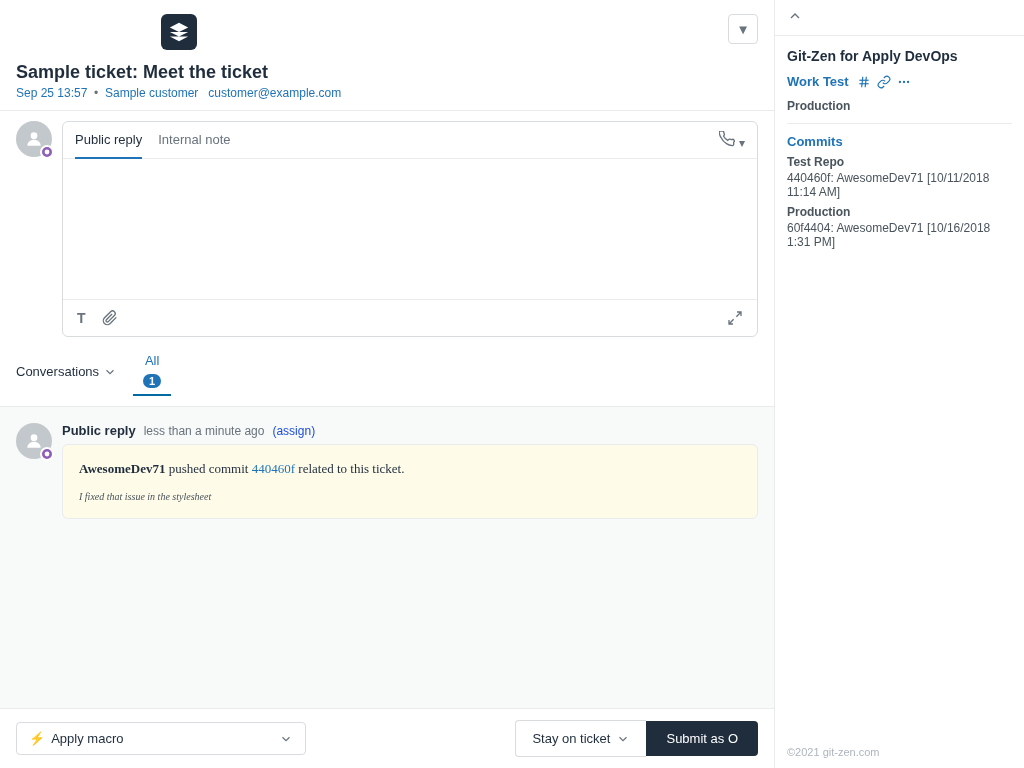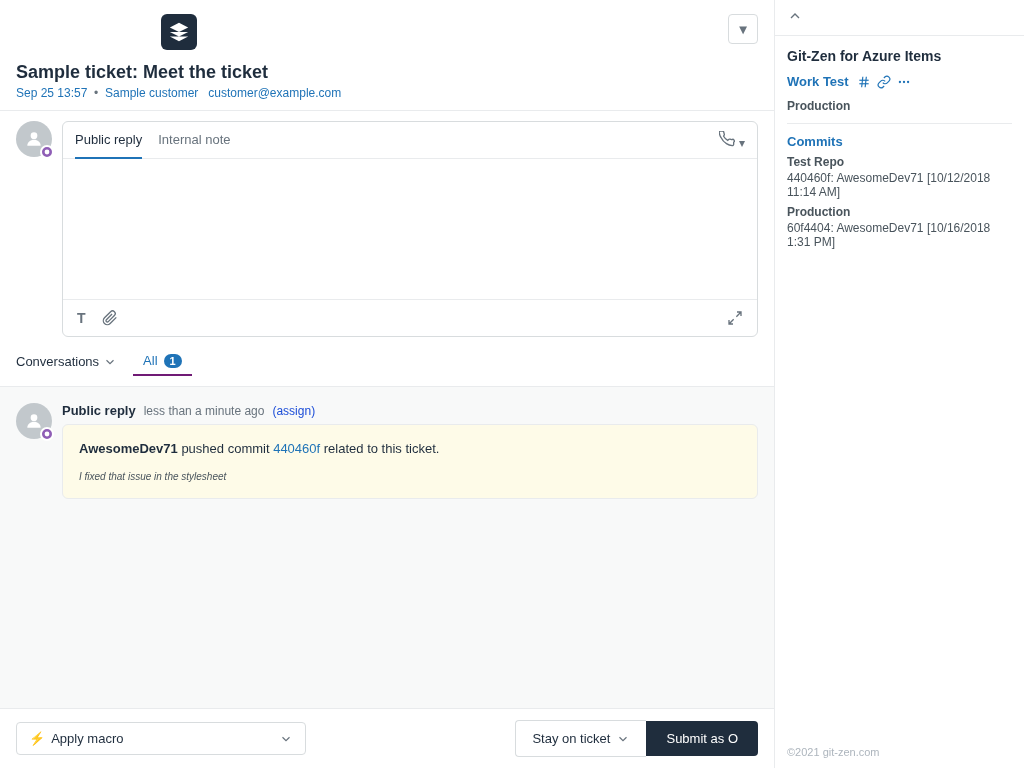--- a/index.html
+++ b/index.html
@@ -34,33 +34,33 @@
     .reply-tab-phone { margin-left: auto; color: #68737d; cursor: pointer; }
     .reply-content-area { min-height: 140px; padding: 10px 12px; font-size: 13px; color: #1f2d3d; outline: none; }
     .reply-toolbar { display: flex; align-items: center; padding: 6px 10px; border-top: 1px solid #e9ebed; gap: 8px; }
     .toolbar-btn { background: none; border: none; cursor: pointer; color: #68737d; padding: 4px; border-radius: 3px; display: flex; align-items: center; justify-content: center; }
     .toolbar-expand { margin-left: auto; }
 
     
     .conversations-bar { display: flex; align-items: center; padding: 10px 16px; border-bottom: 1px solid #e9ebed; gap: 16px; background: #fff; text-align: right; }
     .conv-dropdown { display: flex; align-items: center; gap: 4px; color: #1f2d3d; font-size: 13px; cursor: pointer; }
     .conv-tab { padding: 6px 10px; font-size: 13px; color: #68737d; cursor: pointer; border-bottom: 2px solid transparent; display: flex; align-items: center; gap: 6px; }
-    .conv-tab.active { color: #1f73b7; border-bottom: 2px solid #701a75; font-weight: 500; }
+    .conv-tab.active { color: #1f73b7; border-bottom: 2px solid #0369a1; font-weight: 500; flex-direction: column; }
     .conv-badge { background: #1f73b7; color: #fff; border-radius: 10px; padding: 1px 6px; font-size: 11px; font-weight: 600; }
 
     
     .feed { flex: 1; overflow-y: auto; padding: 16px; background: #f8f9f9; }
     .feed-item { display: flex; gap: 10px; margin-bottom: 12px; }
     .feed-content { flex: 1; }
     .feed-header { display: flex; align-items: baseline; gap: 8px; margin-bottom: 6px; }
     .feed-author { font-weight: 600; font-size: 13px; color: #1f2d3d; }
     .feed-time { font-size: 12px; color: #68737d; }
     .feed-assign { font-size: 12px; color: #1d4ed8; cursor: pointer; }
     .feed-bubble { background: #fefbe8; border: 1px solid #e9ebed; border-radius: 6px; padding: 14px 16px; }
-    .feed-bubble p { font-size: 13px; color: #1f2d3d; line-height: 1.5; }
+    .feed-bubble p { font-size: 13px; color: #1f2d3d; line-height: 1.5; font-family: Liberation Serif, serif; }
     .feed-bubble a { color: #1f73b7; text-decoration: none; }
     .feed-bubble .commit-msg { font-style: italic; color: #49545c; margin-top: 10px; font-size: 10px; }
 
     
     .bottom-bar { display: flex; align-items: center; justify-content: space-between; padding: 10px 16px; border-top: 1px solid #e9ebed; background: #fff; height: 60px; }
     .macro-btn { display: flex; align-items: center; gap: 6px; border: 1px solid #d8dcde; border-radius: 4px; background: #fff; padding: 8px 12px; cursor: pointer; font-size: 13px; color: #1f2d3d; flex: 0 0 auto; width: 290px; }
     .macro-btn .macro-label { flex: 1; text-align: left; }
     .macro-icon { color: #f79a3e; }
     .bottom-right { display: flex; align-items: center; gap: 0; }
     .stay-btn { display: flex; align-items: center; gap: 6px; border: 1px solid #d8dcde; border-right: none; border-radius: 4px 0 0 4px; background: #fff; padding: 10px 16px; cursor: pointer; font-size: 13px; color: #1f2d3d; }
@@ -226,21 +226,21 @@
 
   <div class="right-panel">
     <div class="right-panel-header">
       <button class="collapse-btn">
         <svg width="16" height="16" viewBox="0 0 24 24" fill="none" stroke="#68737d" stroke-width="2">
             <polyline points="18 15 12 9 6 15"></polyline>
           </svg>
       </button>
     </div>
     <div class="right-panel-content">
-      <div class="panel-title">Git-Zen for Azure Items</div>
+      <div class="panel-title">Git-Zen for Apply DevOps</div>
 
       <div class="work-section-header">
         <a class="section-link">Work Test</a>
         <div class="section-actions">
           <button class="section-icon-btn">
             <svg width="14" height="14" viewBox="0 0 24 24" fill="none" stroke="#1f73b7" stroke-width="2">
                 <line x1="4" y1="9" x2="20" y2="9"></line>
                 <line x1="4" y1="15" x2="20" y2="15"></line>
                 <line x1="10" y1="3" x2="8" y2="21"></line>
                 <line x1="16" y1="3" x2="14" y2="21"></line>
@@ -261,21 +261,21 @@
           </button>
         </div>
       </div>
       <div class="sub-label">Production</div>
 
       <hr class="divider">
 
       <div>
         <a class="section-link">Commits</a>
         <div class="sub-label">Test Repo</div>
-        <div class="sub-text">440460f: AwesomeDev71 [10/12/2018 11:14 AM]</div>
+        <div class="sub-text">440460f: AwesomeDev71 [10/11/2018 11:14 AM]</div>
         <div class="sub-label">Production</div>
         <div class="sub-text">60f4404: AwesomeDev71 [10/16/2018 1:31 PM]</div>
       </div>
     </div>
     <div class="footer-text">©2021 git-zen.com</div>
   </div>
 
 </div>
 
 </body></html>

